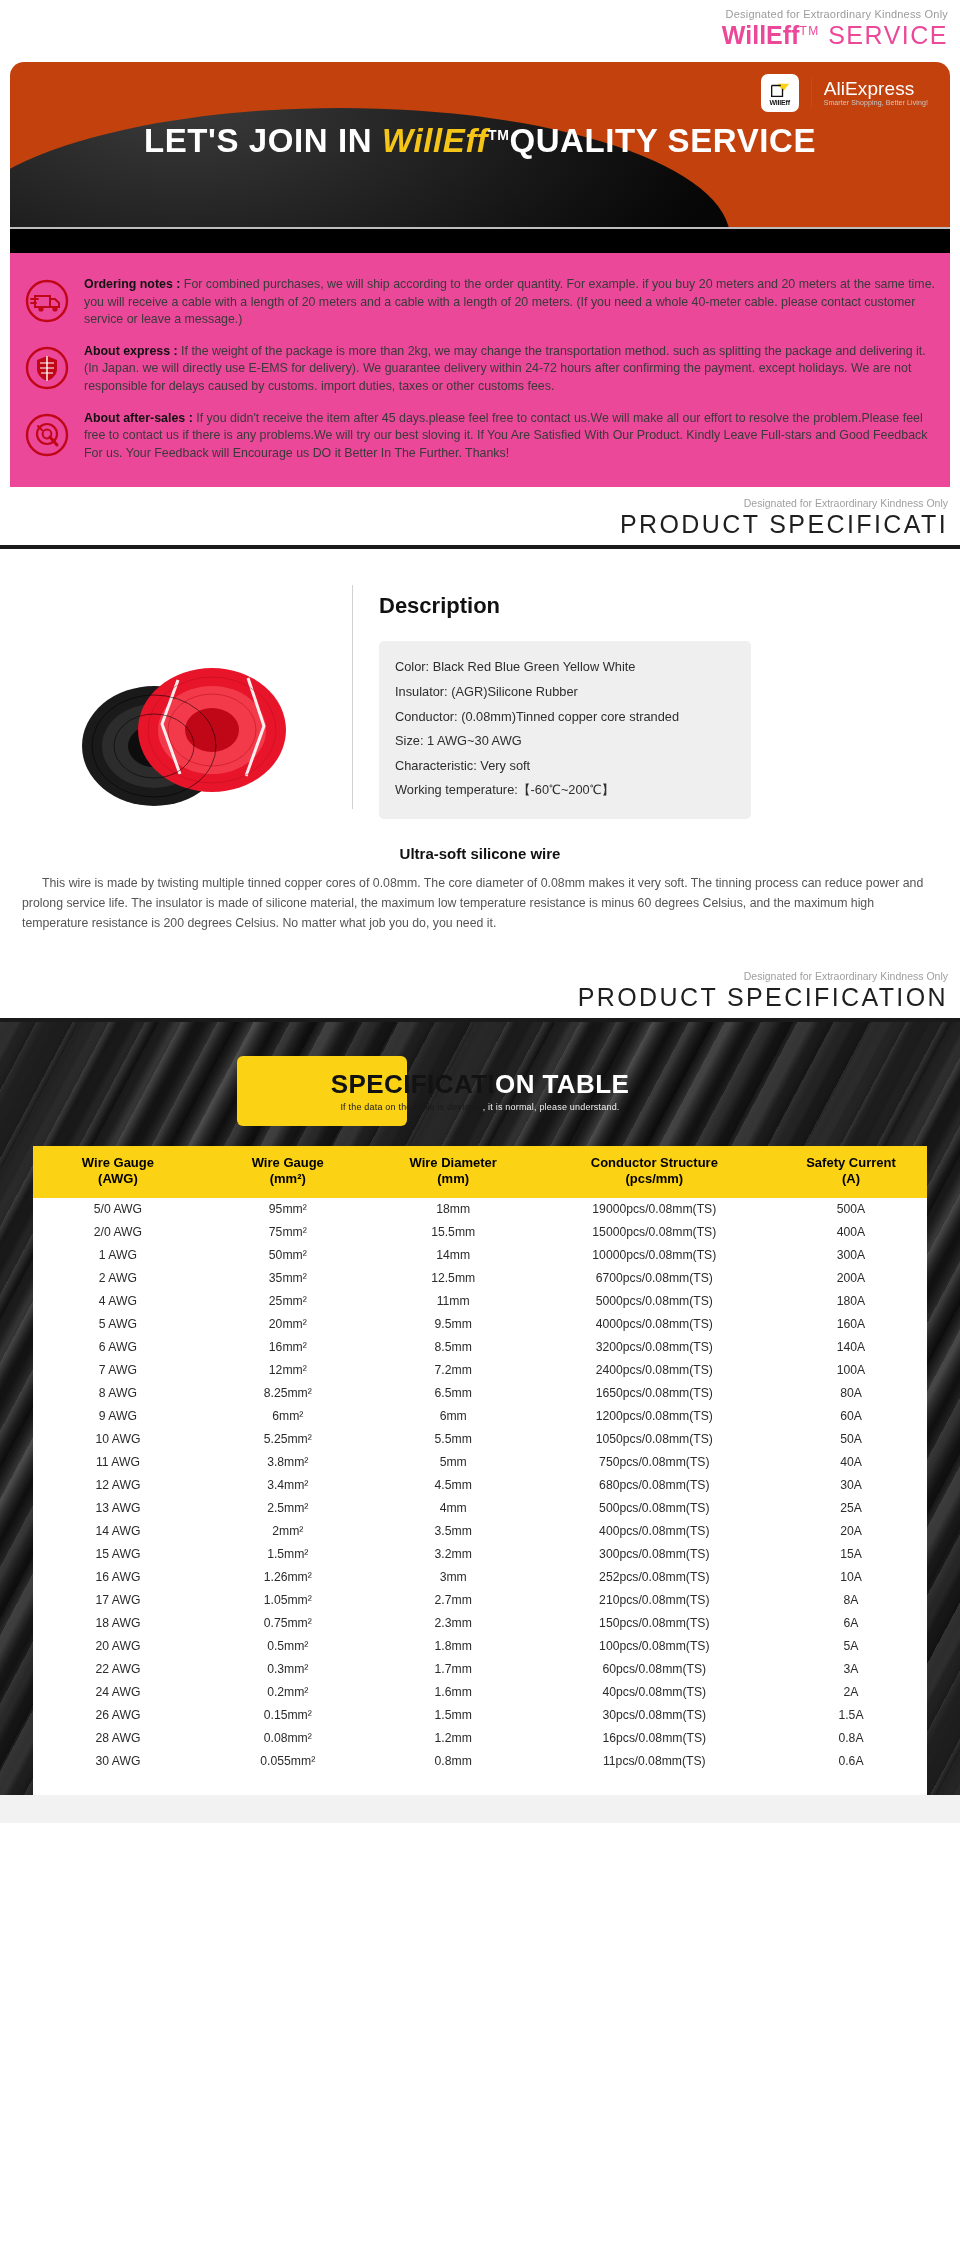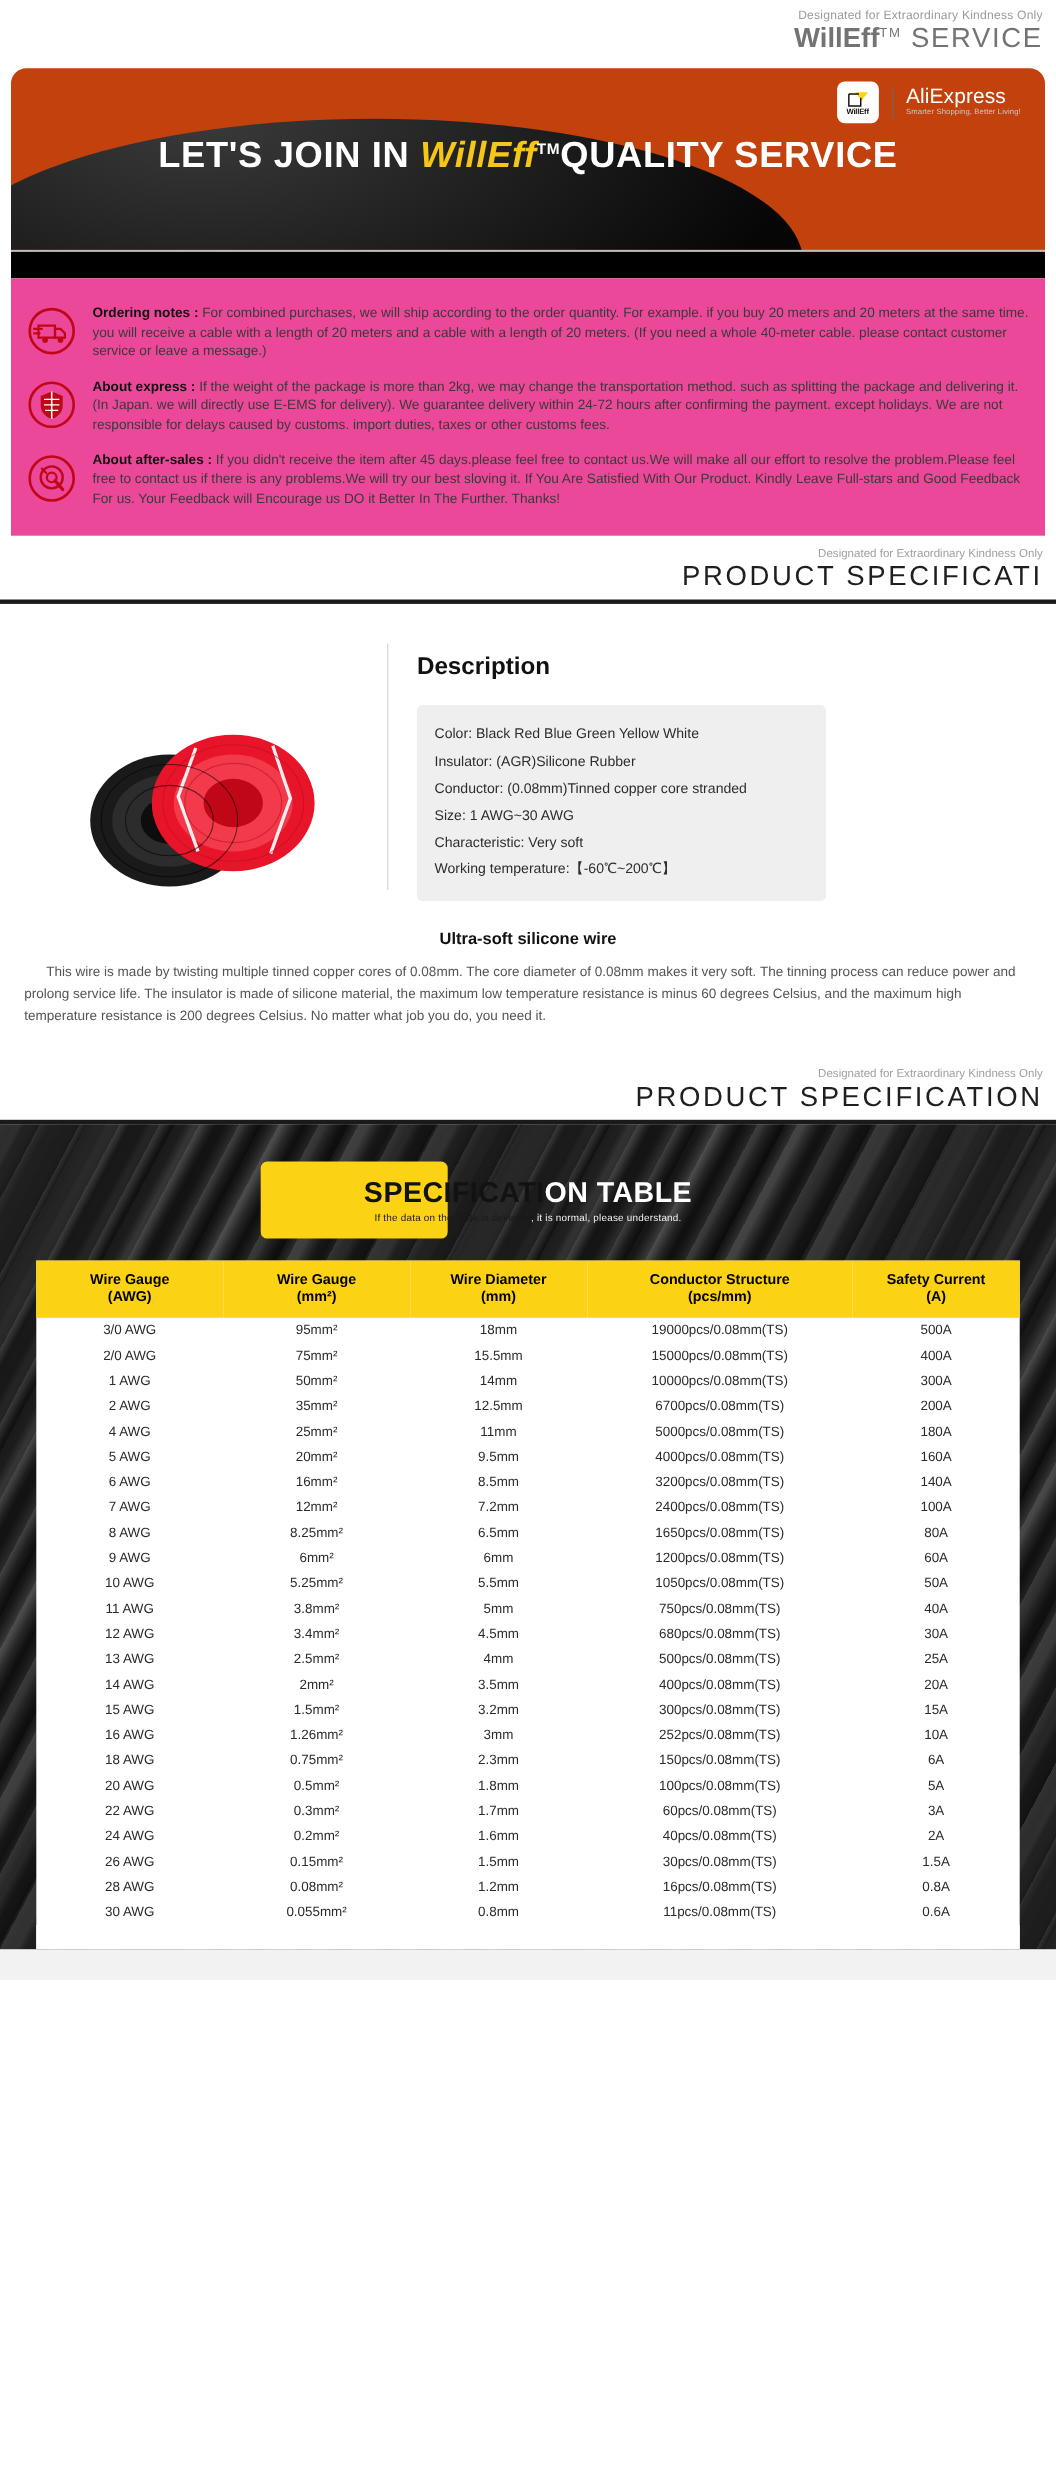--- a/index.html
+++ b/index.html
@@ -18,21 +18,21 @@
     text-align: right;
   }
   .brand-tagline {
     font-size: 11px;
     color: #9b9b9b;
     letter-spacing: .2px;
     margin-bottom: 1px;
   }
   .brand-service {
     font-size: 25px;
-    color: #737373;
+    color: #ec4899;
     font-weight: 400;
     letter-spacing: 1.5px;
     white-space: nowrap;
   }
   .brand-service .bname { font-weight: 700; letter-spacing: 0; }
   .brand-service .tm { font-size: 12px; vertical-align: super; }
 
   
   .hero {
     position: relative;
@@ -401,21 +401,21 @@
             <div>(pcs/mm)</div>
           </th>
           <th>
             <div>Safety Current</div>
             <div>(A)</div>
           </th>
         </tr>
       </thead>
       <tbody>
           <tr>
-            <td>3/0 AWG</td>
+            <td>5/0 AWG</td>
             <td>95mm²</td>
             <td>18mm</td>
             <td>19000pcs/0.08mm(TS)</td>
             <td>500A</td>
           </tr>
           <tr>
             <td>2/0 AWG</td>
             <td>75mm²</td>
             <td>15.5mm</td>
             <td>15000pcs/0.08mm(TS)</td>
@@ -520,20 +520,27 @@
             <td>15A</td>
           </tr>
           <tr>
             <td>16 AWG</td>
             <td>1.26mm²</td>
             <td>3mm</td>
             <td>252pcs/0.08mm(TS)</td>
             <td>10A</td>
           </tr>
           <tr>
+            <td>17 AWG</td>
+            <td>1.05mm²</td>
+            <td>2.7mm</td>
+            <td>210pcs/0.08mm(TS)</td>
+            <td>8A</td>
+          </tr>
+          <tr>
             <td>18 AWG</td>
             <td>0.75mm²</td>
             <td>2.3mm</td>
             <td>150pcs/0.08mm(TS)</td>
             <td>6A</td>
           </tr>
           <tr>
             <td>20 AWG</td>
             <td>0.5mm²</td>
             <td>1.8mm</td>

